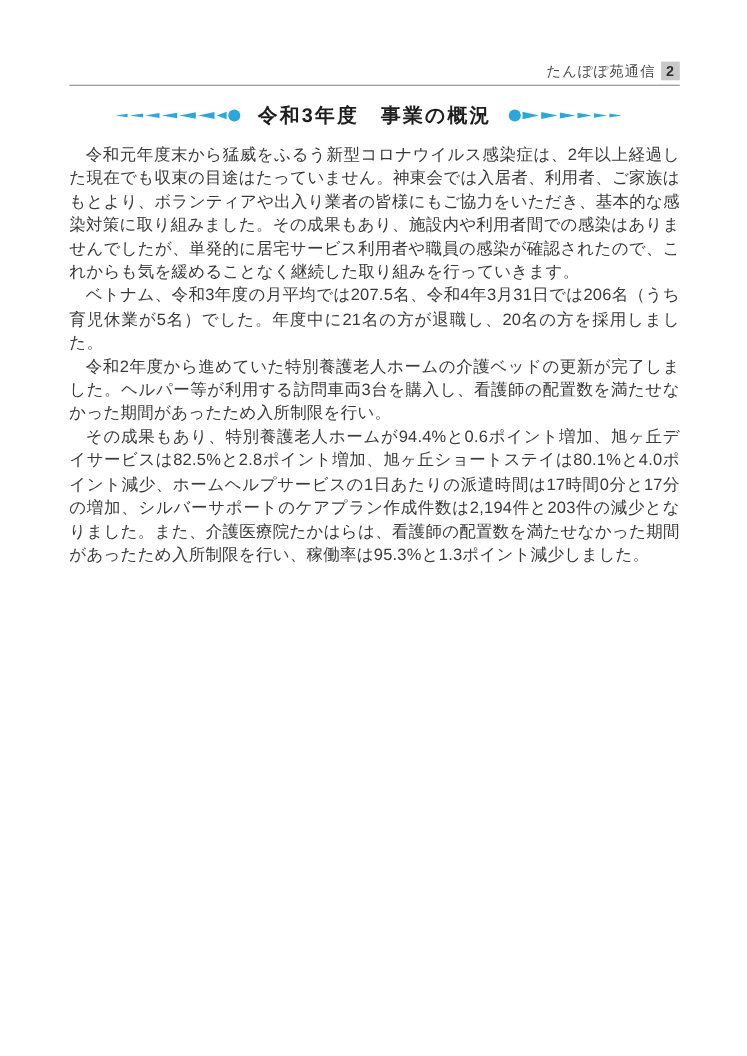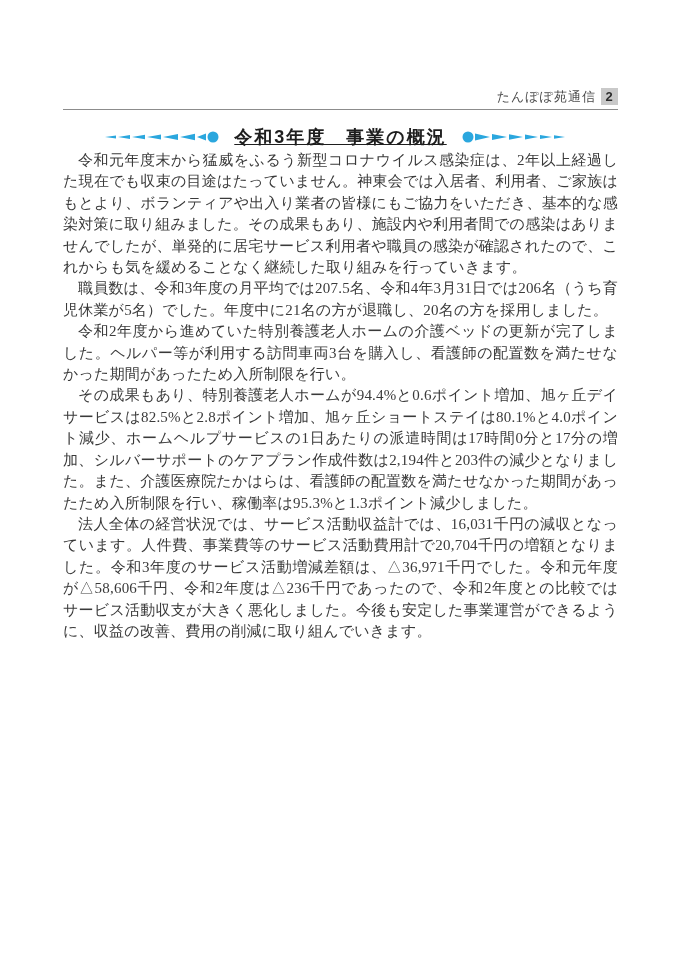--- a/index.html
+++ b/index.html
@@ -17,21 +17,20 @@
     font-family: "Liberation Sans", "DejaVu Sans", sans-serif;
     color: #3a3a3a;
     overflow: hidden;
   }
   .masthead-line {
     text-align: right;
     font-size: 13px;
     color: #4a4a4a;
     letter-spacing: 1px;
     line-height: 17px;
-    margin-top: 32px;
   }
   .page-badge {
     display: inline-block;
     background: #c9c9c9;
     color: #2d2d2d;
     font-weight: bold;
     font-size: 13px;
     width: 17px;
     line-height: 17px;
     text-align: center;
@@ -50,34 +49,32 @@
     margin-top: 16px;
     height: 22px;
   }
   .section-title {
     font-size: 18px;
     font-weight: bold;
     color: #1e1e1e;
     letter-spacing: 2px;
     margin: 0;
     white-space: nowrap;
-    text-decoration: underline;
   }
   .deco-icon {
     flex: 0 0 auto;
     display: block;
   }
   .body-text {
-    margin-top: 2px;
+    margin-top: 14px;
     font-size: 15px;
     line-height: 21.4px;
     text-align: justify;
     color: #3a3a3a;
     letter-spacing: 0.2px;
-    font-family: Liberation Serif, serif;
   }
   .body-text p {
     margin: 0;
     text-indent: 1em;
   }
 </style>
 </head>
 <body>
 
 <div class="page">
@@ -109,19 +106,18 @@
       <polygon points="30,2.9 30,9.1 45,6"></polygon>
       <polygon points="47,3.2 47,8.8 61,6"></polygon>
       <polygon points="63,3.6 63,8.4 76,6"></polygon>
       <polygon points="78,3.9 78,8.1 90,6"></polygon>
       <polygon points="92,4.2 92,7.8 103,6"></polygon>
     </svg>
   </div>
 
   <main class="body-text">
     <p>令和元年度末から猛威をふるう新型コロナウイルス感染症は、2年以上経過した現在でも収束の目途はたっていません。神東会では入居者、利用者、ご家族はもとより、ボランティアや出入り業者の皆様にもご協力をいただき、基本的な感染対策に取り組みました。その成果もあり、施設内や利用者間での感染はありませんでしたが、単発的に居宅サービス利用者や職員の感染が確認されたので、これからも気を緩めることなく継続した取り組みを行っていきます。</p>
-    <p>職員数は、令和3年度の月平均では207.5名、令和4年3月31日では206名（うち育児休業が5名）でした。年度中に21名の方が退職し、20名の方を採用しました。</p>
+    <p>ベトナム、令和3年度の月平均では207.5名、令和4年3月31日では206名（うち育児休業が5名）でした。年度中に21名の方が退職し、20名の方を採用しました。</p>
     <p>令和2年度から進めていた特別養護老人ホームの介護ベッドの更新が完了しました。ヘルパー等が利用する訪問車両3台を購入し、看護師の配置数を満たせなかった期間があったため入所制限を行い。</p>
     <p>その成果もあり、特別養護老人ホームが94.4%と0.6ポイント増加、旭ヶ丘デイサービスは82.5%と2.8ポイント増加、旭ヶ丘ショートステイは80.1%と4.0ポイント減少、ホームヘルプサービスの1日あたりの派遣時間は17時間0分と17分の増加、シルバーサポートのケアプラン作成件数は2,194件と203件の減少となりました。また、介護医療院たかはらは、看護師の配置数を満たせなかった期間があったため入所制限を行い、稼働率は95.3%と1.3ポイント減少しました。</p>
-    <p>法人全体の経営状況では、サービス活動収益計では、16,031千円の減収となっています。人件費、事業費等のサービス活動費用計で20,704千円の増額となりました。令和3年度のサービス活動増減差額は、△36,971千円でした。令和元年度が△58,606千円、令和2年度は△236千円であったので、令和2年度との比較ではサービス活動収支が大きく悪化しました。今後も安定した事業運営ができるように、収益の改善、費用の削減に取り組んでいきます。</p>
   </main>
 
 </div>
 
 </body></html>

